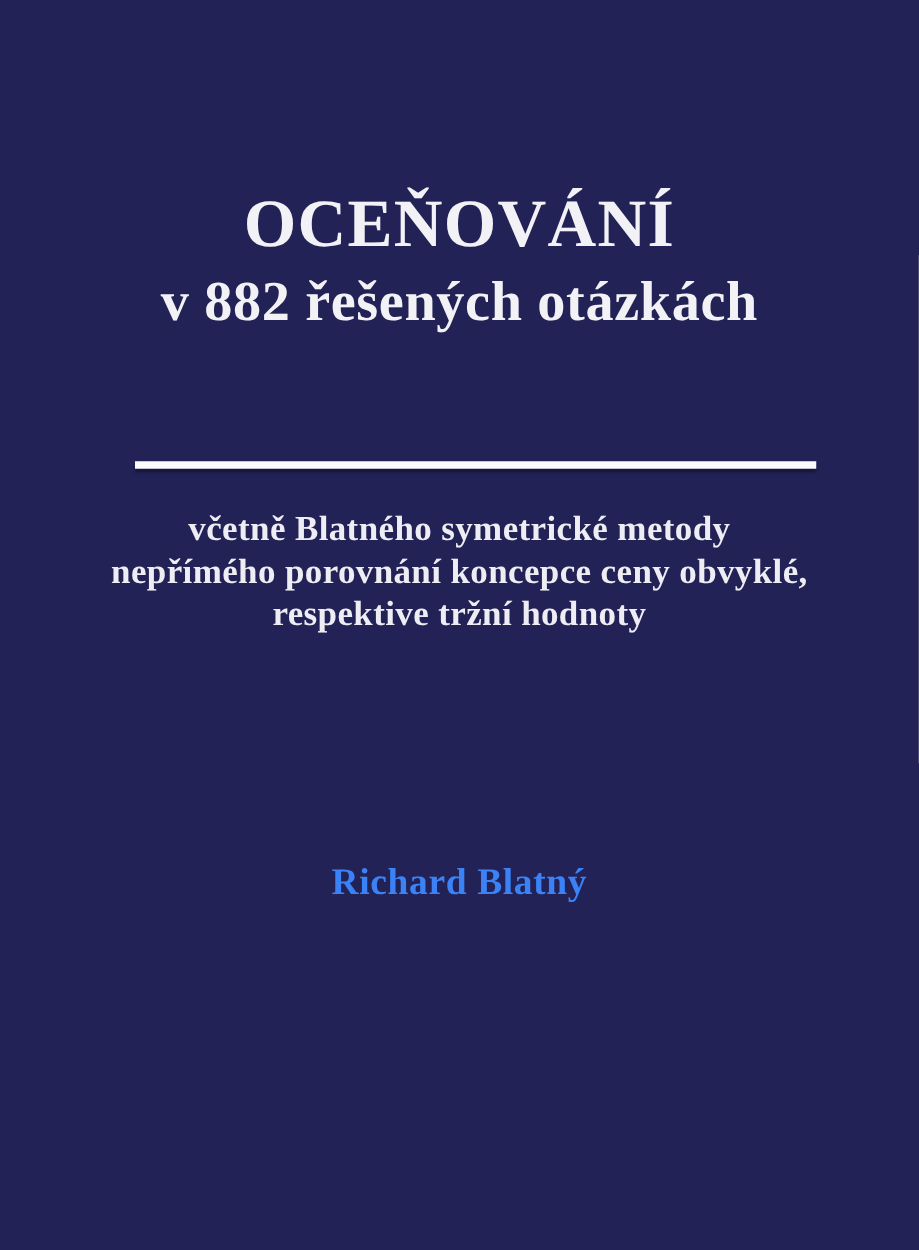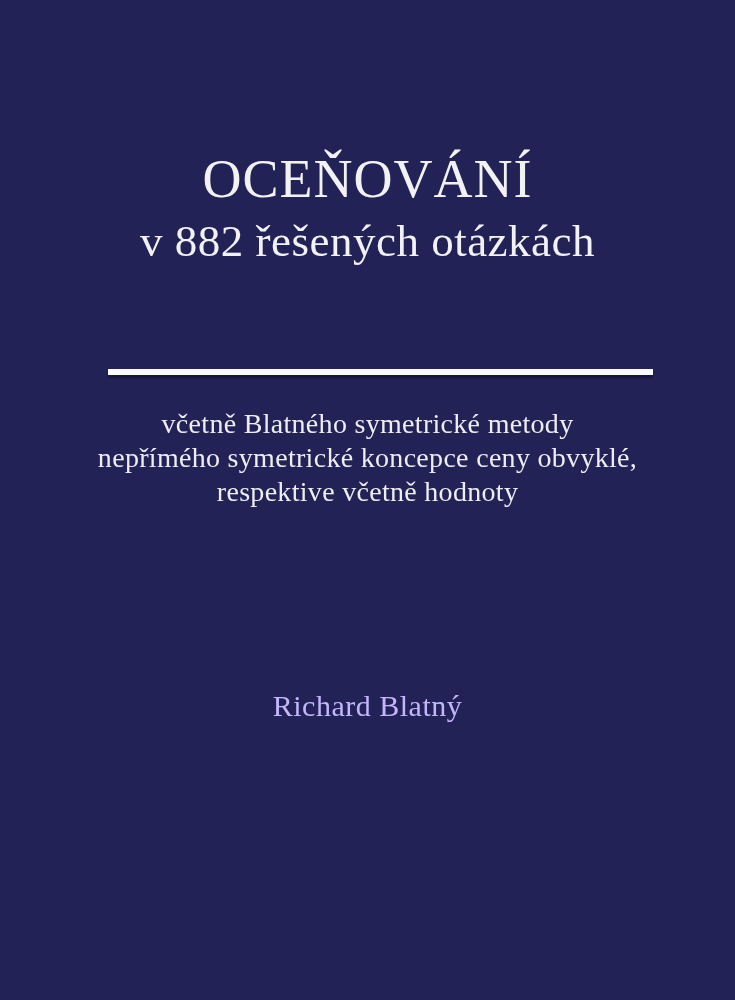--- a/index.html
+++ b/index.html
@@ -12,21 +12,21 @@
     overflow: hidden;
     font-family: "Liberation Serif", "DejaVu Serif", serif;
   }
   .cover {
     position: relative;
     width: 735px;
     height: 1000px;
     background: #232256;
     color: #f2f2f6;
     text-align: center;
-    font-weight: normal;
+    font-weight: bold;
   }
   .title-block {
     position: absolute;
     top: 148px;
     left: 0;
     right: 0;
     margin: 0;
   }
   .title-line {
     font-size: 54px;
@@ -63,36 +63,36 @@
     white-space: nowrap;
   }
   .author {
     position: absolute;
     top: 688px;
     left: 0;
     right: 0;
     font-size: 30px;
     line-height: 36px;
     letter-spacing: 0.5px;
-    color: #c4b5fd;
+    color: #3b82f6;
   }
 </style>
 </head>
 <body>
 
 <div class="cover">
 
   <div class="title-block">
     <div class="title-line">OCEŇOVÁNÍ</div>
     <div class="title-line-3">v 882 řešených otázkách</div>
   </div>
 
   <div class="divider"></div>
 
   <div class="subtitle-block">
     <div class="subtitle-line">včetně Blatného symetrické metody</div>
-    <div class="subtitle-line">nepřímého symetrické koncepce ceny obvyklé,</div>
-    <div class="subtitle-line">respektive včetně hodnoty</div>
+    <div class="subtitle-line">nepřímého porovnání koncepce ceny obvyklé,</div>
+    <div class="subtitle-line">respektive tržní hodnoty</div>
   </div>
 
   <div class="author">Richard Blatný</div>
 
 </div>
 
 </body></html>

